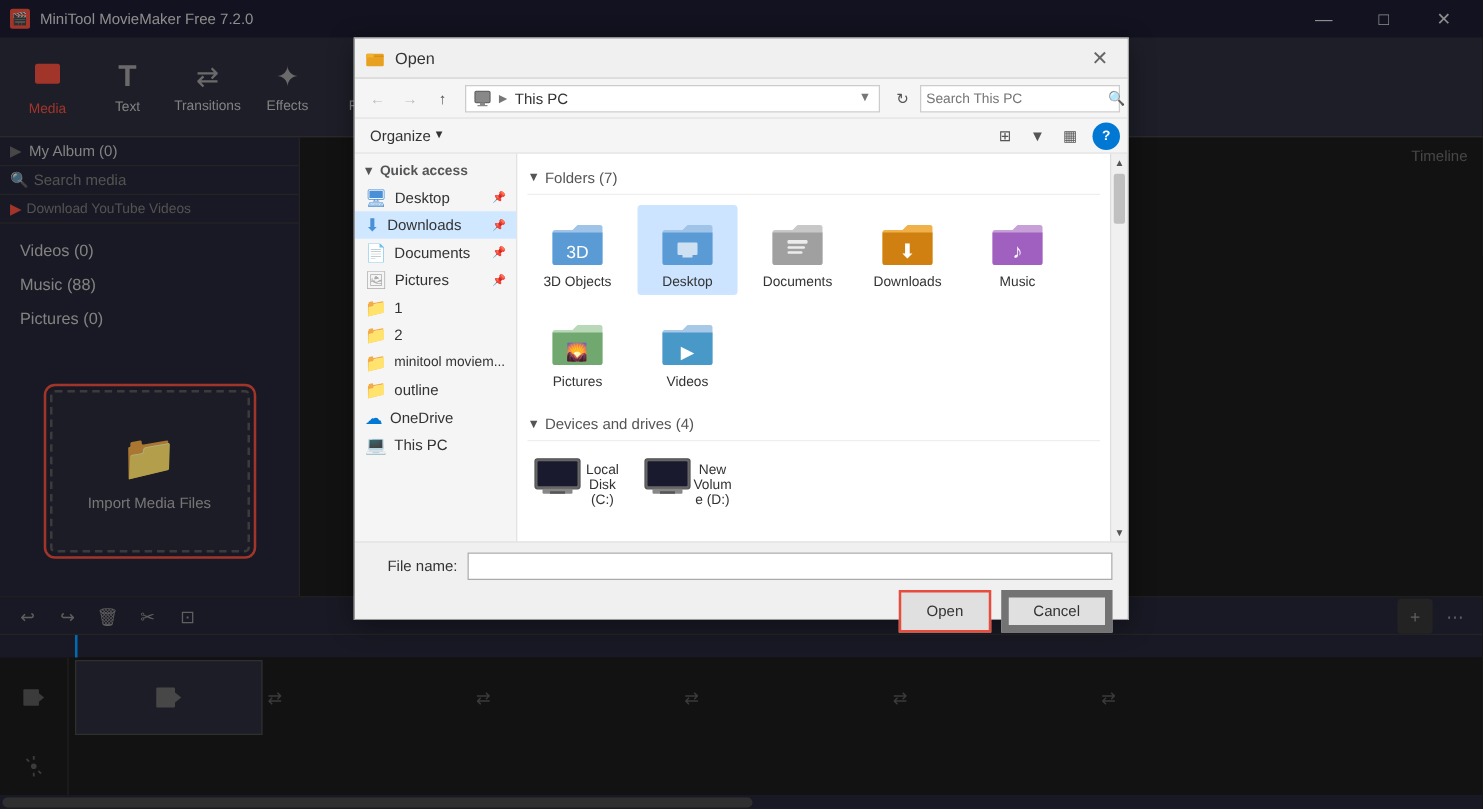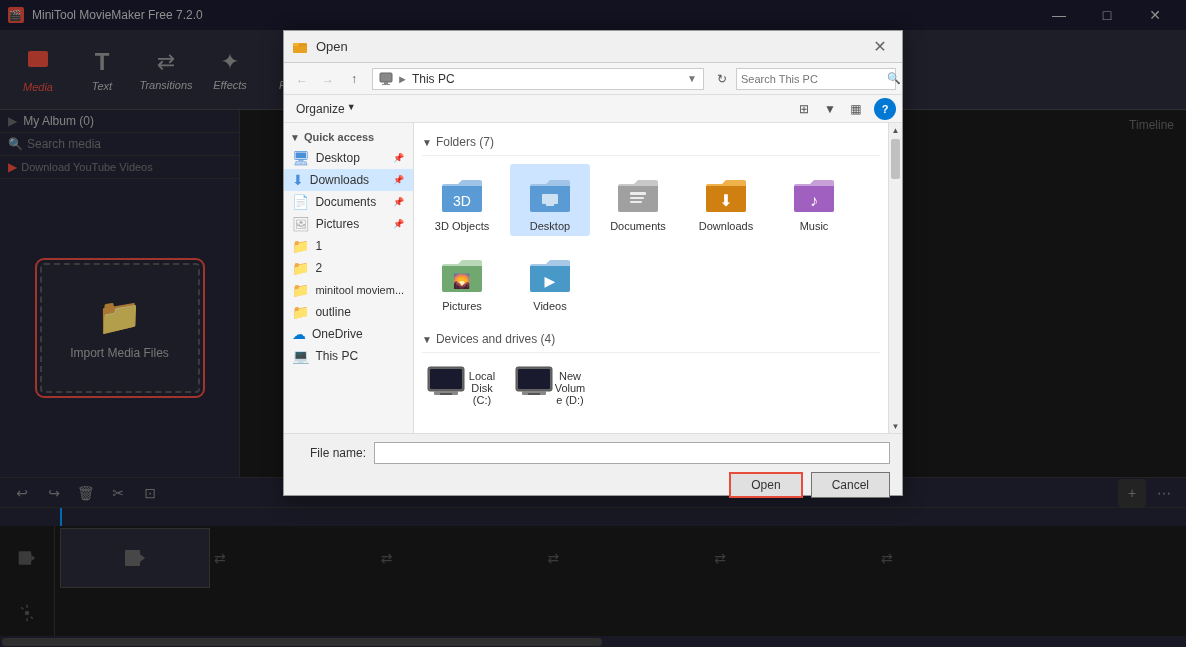--- a/index.html
+++ b/index.html
@@ -19,21 +19,21 @@
     .toolbar {
       height: 80px; background: #2b2b3b; display: flex; align-items: center; padding: 0 8px; gap: 4px; border-bottom: 1px solid #444;
     }
     .tool-item {
       display: flex; flex-direction: column; align-items: center; justify-content: center;
       width: 60px; height: 72px; cursor: pointer; border-radius: 4px; padding: 4px;
       color: #bbb; font-size: 11px; gap: 4px;
     }
     .tool-item.active { color: #e74c3c; }
     .tool-icon { font-size: 22px; }
-    .tool-label { font-size: 11px; text-align: right; font-style: italic; }
+    .tool-label { font-size: 11px; text-align: right; }
 
     
     .main-layout { display: flex; height: calc(647px - 30px - 80px - 170px); }
 
     
     .left-panel { width: 240px; background: #252535; border-right: 1px solid #333; display: flex; flex-direction: column; }
     .panel-search { display: flex; align-items: center; padding: 4px 8px; border-bottom: 1px solid #333; gap: 6px; }
     .panel-menu { padding: 8px 0; }
     .panel-menu-item { padding: 6px 16px; color: #bbb; font-size: 13px; cursor: pointer; }
 
@@ -119,21 +119,21 @@
     .device-icon { font-size: 32px; color: #555; margin-bottom: 4px; }
 
     
     .dialog-footer { height: 62px; background: #f0f0f0; border-top: 1px solid #ddd; padding: 8px 12px; display: flex; flex-direction: column; gap: 8px; }
     .filename-row { display: flex; align-items: center; gap: 8px; }
     .filename-label { font-size: 12px; color: #333; width: 70px; text-align: right; }
     .filename-input { flex: 1; height: 22px; border: 1px solid #aaa; padding: 0 4px; font-size: 12px; outline: none; }
     .filetype-select { height: 22px; border: 1px solid #aaa; padding: 0 4px; font-size: 12px; width: 160px; background: white; }
     .footer-buttons { display: flex; justify-content: flex-end; gap: 8px; }
     .open-btn { padding: 4px 20px; background: #e0e0e0; border: 2px solid #e74c3c; font-size: 12px; cursor: pointer; color: #333; }
-    .cancel-btn { padding: 4px 20px; background: #e0e0e0; border: 1px solid #737373; font-size: 12px; cursor: pointer; color: #333; }
+    .cancel-btn { padding: 4px 20px; background: #e0e0e0; border: 6px solid #737373; font-size: 12px; cursor: pointer; color: #333; }
 
     
     .dialog-scrollbar { width: 14px; background: #f0f0f0; border-left: 1px solid #ddd; display: flex; flex-direction: column; }
     .scroll-up { height: 14px; display: flex; align-items: center; justify-content: center; font-size: 8px; cursor: pointer; color: #555; }
     .scroll-thumb { height: 40px; background: #c0c0c0; margin: 2px; border-radius: 2px; }
     .scroll-down { height: 14px; margin-top: auto; display: flex; align-items: center; justify-content: center; font-size: 8px; cursor: pointer; color: #555; }
 
     
     .downloads-highlight { background: #d0e8ff; }
   </style>
@@ -194,20 +194,25 @@
       <span style="color:#666; font-size:12px;">▶</span>
       <span style="color:#bbb; font-size:12px; cursor:pointer;">My Album (0)</span>
     </div>
     <div style="display:flex; align-items:center; padding:4px 8px; gap:4px; border-bottom:1px solid #333; cursor:pointer;">
       <span style="color:#666; font-size:12px;">🔍</span>
       <span style="color:#777; font-size:12px;">Search media</span>
     </div>
     <div style="display:flex; align-items:center; padding:4px 8px; gap:4px; border-bottom:1px solid #333; cursor:pointer;">
       <span style="color:#e74c3c; font-size:12px;">▶</span>
       <span style="color:#777; font-size:11px;">Download YouTube Videos</span>
+    </div>
+    <div class="panel-menu">
+      <div class="panel-menu-item">Videos (0)</div>
+      <div class="panel-menu-item">Music (88)</div>
+      <div class="panel-menu-item">Pictures (0)</div>
     </div>
     <div class="import-area">
       <div class="import-box">
         <div class="import-box-icon">📁</div>
         <div class="import-box-label">Import Media Files</div>
       </div>
     </div>
   </div>
 
   <div class="preview-area">

